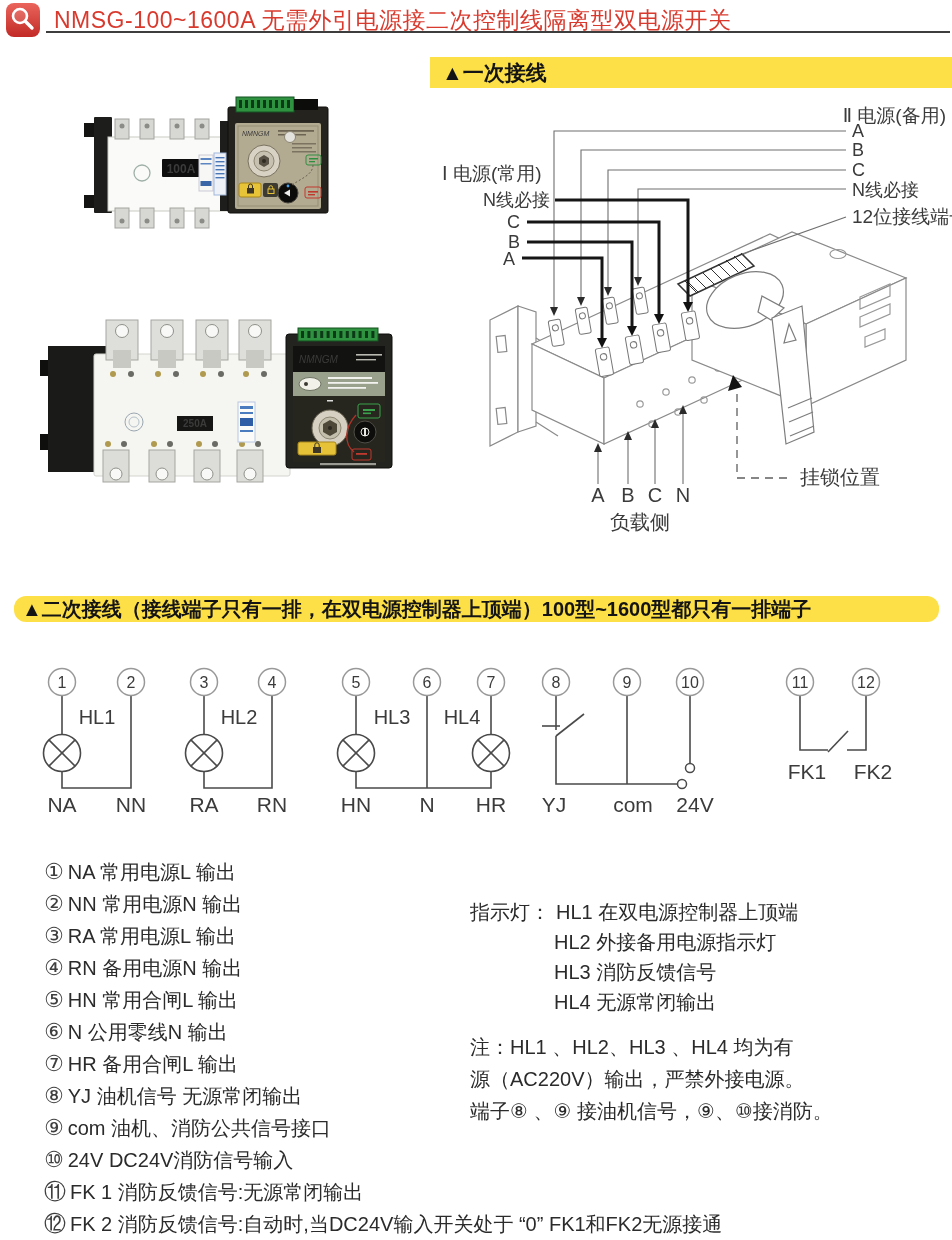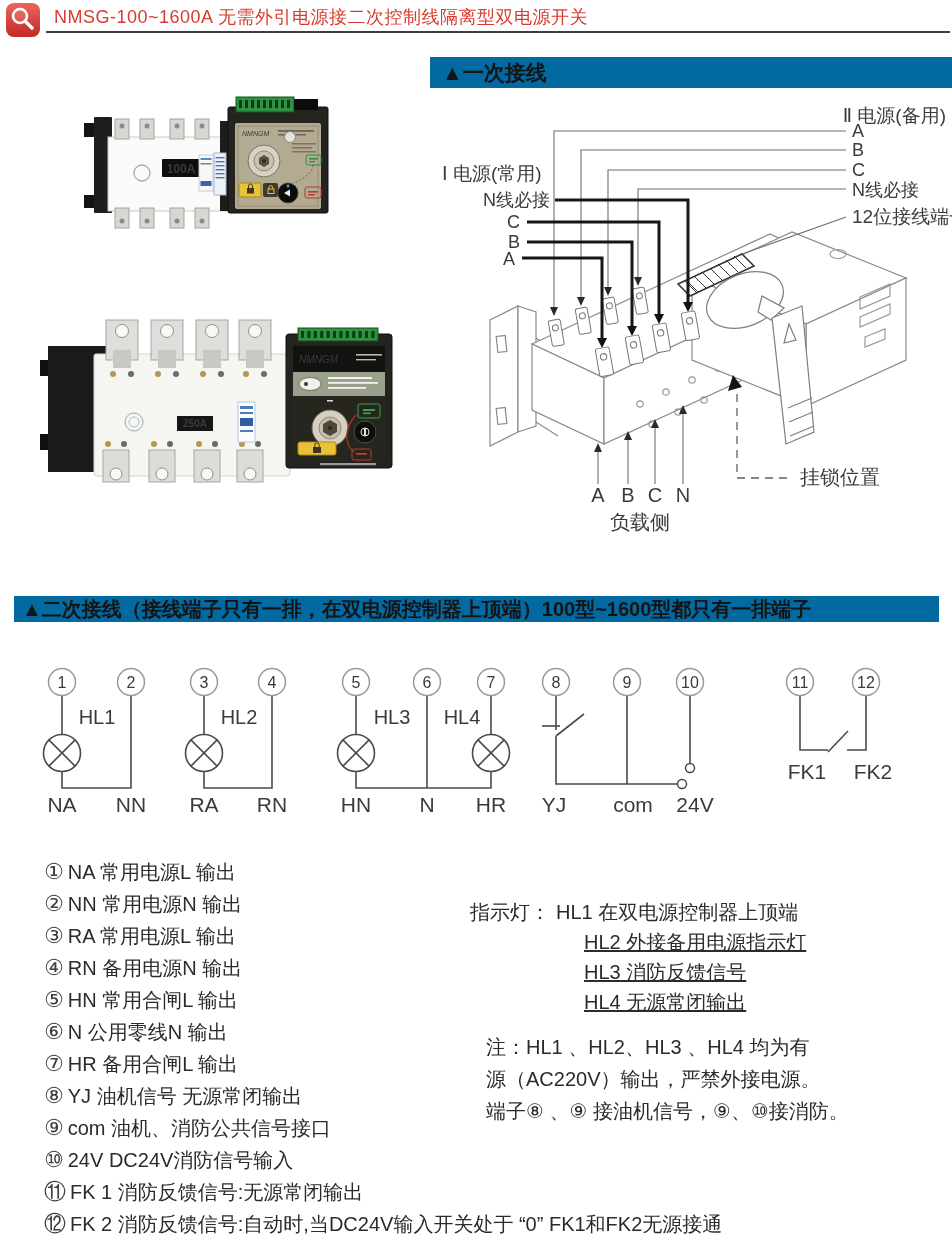--- a/index.html
+++ b/index.html
@@ -8,48 +8,48 @@
     font-family:"Liberation Sans","DejaVu Sans",sans-serif; overflow:hidden;
     color:#2b2b2b;
   }
 
   
   .title-icon {
     position:absolute; left:6px; top:3px; width:34px; height:34px;
     border-radius:8px; background:linear-gradient(180deg,#ea655c,#c22a26);
   }
   .doc-title {
-    position:absolute; left:54px; top:5px; font-size:18px; letter-spacing:.5px;
+    position:absolute; left:54px; top:5px; font-size:23px; letter-spacing:.5px;
     color:#d93a2e; white-space:nowrap; font-weight:500;
   }
   .title-rule { position:absolute; left:46px; top:31px; width:904px; height:2px; background:#3d3d3d; }
 
   
   .bar {
-    position:absolute; background:#0369a1; color:#141414; font-weight:600;
+    position:absolute; background:#fde047; color:#141414; font-weight:600;
     box-sizing:border-box; white-space:nowrap;
   }
   .bar1 { left:430px; top:57px; width:522px; height:31px; line-height:31px; padding-left:12px; font-size:21px; }
-  .bar2 { left:14px; top:596px; width:925px; height:26px; line-height:26px; padding-left:8px; font-size:20px; }
+  .bar2 { left:14px; top:596px; width:925px; height:26px; line-height:26px; padding-left:8px; font-size:20px;border-radius:12px; }
 
   svg { position:absolute; display:block; }
   svg text { font-family:"Liberation Sans","DejaVu Sans",sans-serif; fill:#3b3b3b; }
 
   
   .legend { position:absolute; left:44px; top:856px; width:902px; }
   .legend-row { height:32px; line-height:32px; font-size:20px; white-space:nowrap; color:#2b2b2b; }
   .legend-num { font-size:22px; color:#3f3f3f; margin-right:4px; }
 
   
   .indicator { position:absolute; left:470px; top:897px; font-size:20px; line-height:30px; color:#2b2b2b; white-space:nowrap; }
   .ind-title { margin-right:6px; }
-  .ind-indent { margin-left:114px;text-decoration:underline; }
+  .ind-indent { margin-left:84px; }
 
   
-  .note { position:absolute; left:470px; top:1031px; font-size:20px; line-height:32px; color:#2b2b2b; white-space:nowrap;margin-left:16px; }
+  .note { position:absolute; left:470px; top:1031px; font-size:20px; line-height:32px; color:#2b2b2b; white-space:nowrap; }
 </style>
 </head>
 <body>
 
 <div class="page">
 
   <div class="title-icon">
     <svg width="34" height="34" viewBox="0 0 34 34" style="left:0;top:0;">
       <circle cx="14" cy="13" r="7" fill="rgba(255,255,255,0.12)" stroke="#ffffff" stroke-width="2.6"></circle>
       <line x1="19.5" y1="18.5" x2="26" y2="25" stroke="#ffffff" stroke-width="3.4" stroke-linecap="round"></line>

